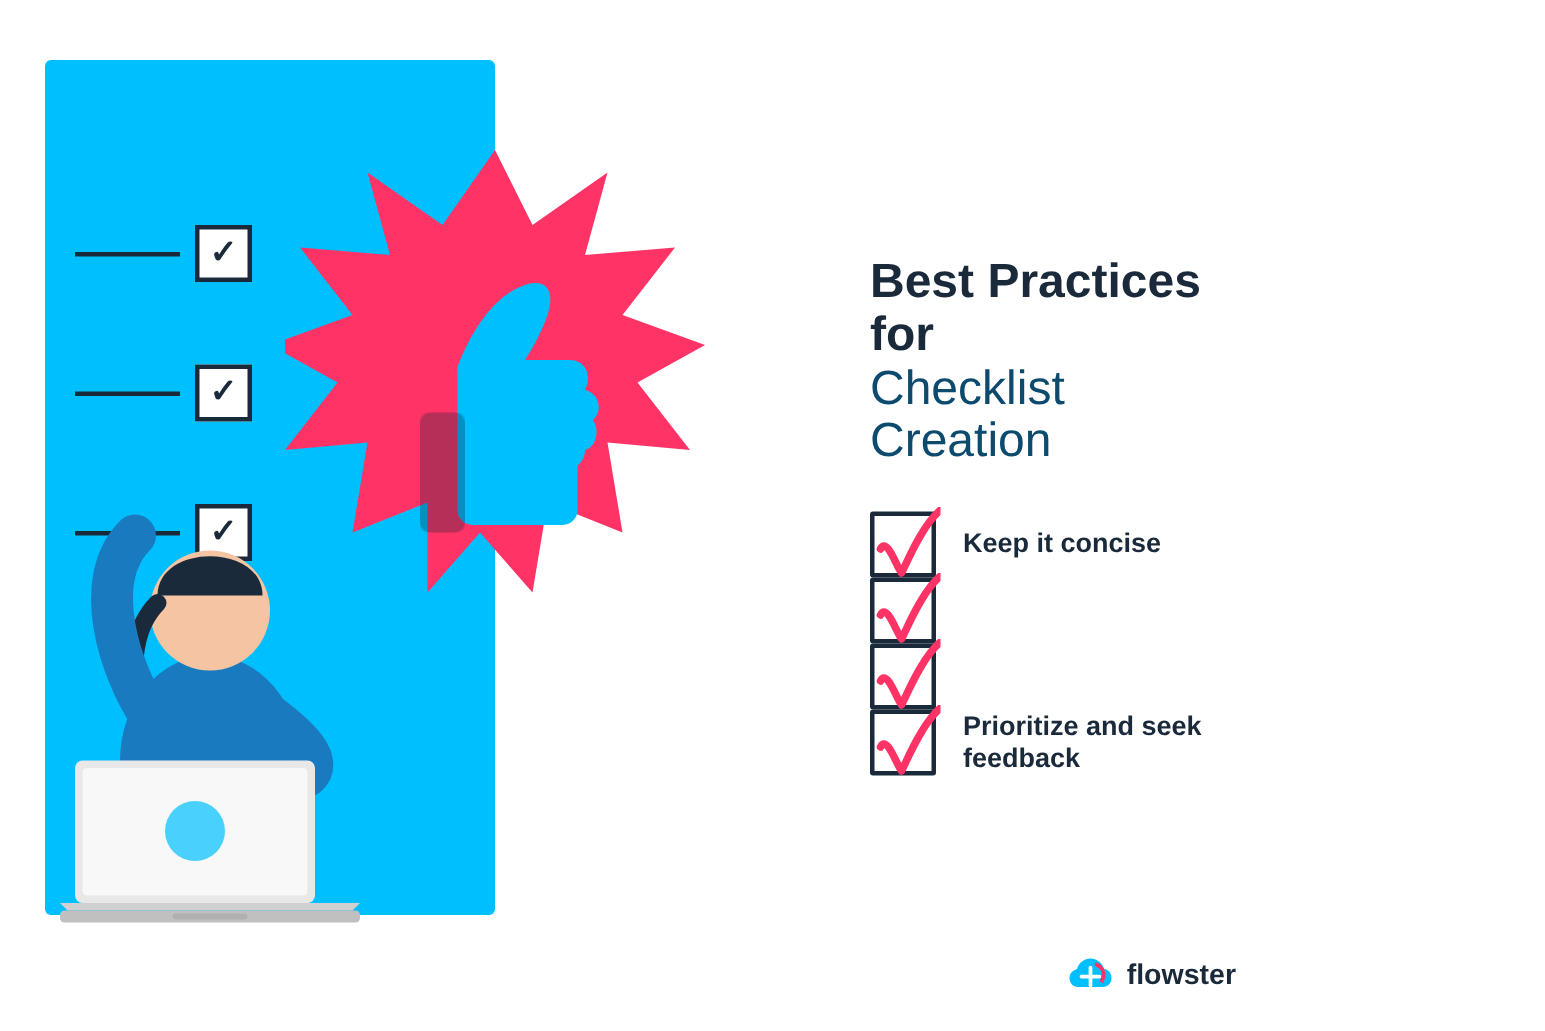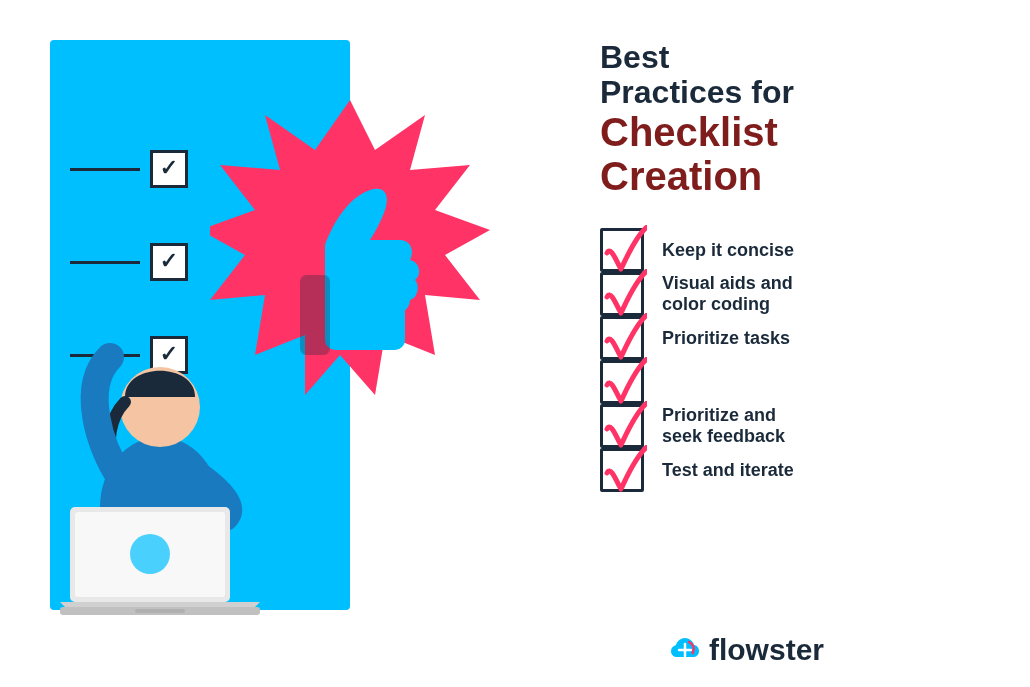--- a/index.html
+++ b/index.html
@@ -9,23 +9,22 @@
       background: #fff;
       font-family: 'Arial', sans-serif;
       overflow: hidden;
       position: relative;
     }
 
     .container {
       width: 854px;
       height: 687px;
       display: flex;
-      align-items: flex-start;
-      position: relative;
-      padding-left: 20px;
+      align-items: center;
+      position: relative;
     }
 
     
     .left-panel {
       width: 520px;
       height: 100%;
       position: relative;
       display: flex;
       align-items: center;
       justify-content: center;
@@ -123,23 +122,23 @@
     }
 
     .title-line1 {
       font-size: 32px;
       font-weight: 900;
       color: #1a2a3a;
       line-height: 1.1;
     }
 
     .title-line2 {
-      font-size: 40px;
-      font-weight: 700;
-      color: #7f1d1d;
+      font-size: 32px;
+      font-weight: 400;
+      color: #0c4a6e;
       line-height: 1.1;
     }
 
     .checklist-items {
       display: flex;
       flex-direction: column;
     }
 
     .checklist-item {
       display: flex;
@@ -183,21 +182,21 @@
       align-items: center;
       gap: 8px;
     }
 
     .flowster-icon {
       width: 32px;
       height: 32px;
     }
 
     .flowster-text {
-      font-size: 30px;
+      font-size: 19px;
       font-weight: 700;
       color: #1a2a3a;
     }
 
     .laptop {
       position: absolute;
       left: 40px;
       bottom: 55px;
       width: 200px;
       height: 130px;
@@ -295,52 +294,35 @@
         </svg>
       </div>
       <span class="item-label">Keep it concise</span>
     </div>
         <div class="checklist-item">
       <div class="item-checkbox">
         <svg viewBox="0 0 48 50" xmlns="http://www.w3.org/2000/svg">
           <path d="M8,28 C12,20 18,38 22,44 C26,36 36,12 48,2" stroke="#FF3366" stroke-width="5" fill="none" stroke-linecap="round" stroke-linejoin="round"></path>
         </svg>
       </div>
-      <span class="item-label">Visual aids and color coding</span>
     </div>
         <div class="checklist-item">
       <div class="item-checkbox">
         <svg viewBox="0 0 48 50" xmlns="http://www.w3.org/2000/svg">
           <path d="M8,28 C12,20 18,38 22,44 C26,36 36,12 48,2" stroke="#FF3366" stroke-width="5" fill="none" stroke-linecap="round" stroke-linejoin="round"></path>
         </svg>
       </div>
-      <span class="item-label">Prioritize tasks</span>
     </div>
         <div class="checklist-item">
       <div class="item-checkbox">
         <svg viewBox="0 0 48 50" xmlns="http://www.w3.org/2000/svg">
           <path d="M8,28 C12,20 18,38 22,44 C26,36 36,12 48,2" stroke="#FF3366" stroke-width="5" fill="none" stroke-linecap="round" stroke-linejoin="round"></path>
         </svg>
       </div>
-    </div>
-        <div class="checklist-item">
-      <div class="item-checkbox">
-        <svg viewBox="0 0 48 50" xmlns="http://www.w3.org/2000/svg">
-          <path d="M8,28 C12,20 18,38 22,44 C26,36 36,12 48,2" stroke="#FF3366" stroke-width="5" fill="none" stroke-linecap="round" stroke-linejoin="round"></path>
-        </svg>
-      </div>
       <span class="item-label">Prioritize and seek feedback</span>
-    </div>
-        <div class="checklist-item">
-      <div class="item-checkbox">
-        <svg viewBox="0 0 48 50" xmlns="http://www.w3.org/2000/svg">
-          <path d="M8,28 C12,20 18,38 22,44 C26,36 36,12 48,2" stroke="#FF3366" stroke-width="5" fill="none" stroke-linecap="round" stroke-linejoin="round"></path>
-        </svg>
-      </div>
-      <span class="item-label">Test and iterate</span>
     </div>
       </div>
 
   </div>
 
   <div class="flowster-logo">
     <svg class="flowster-icon" viewBox="0 0 32 32" xmlns="http://www.w3.org/2000/svg">
       <path d="M16,4 C20,4 24,7 25,11 C27,11 30,13 30,17 C30,21 27,23 24,23 L8,23 C5,23 2,21 2,17 C2,14 4,12 7,11 C8,7 12,4 16,4 Z" fill="#00BFFF"></path>
       <path d="M10,16 L22,16 M16,10 L16,22" stroke="#fff" stroke-width="2.5" stroke-linecap="round"></path>
 

